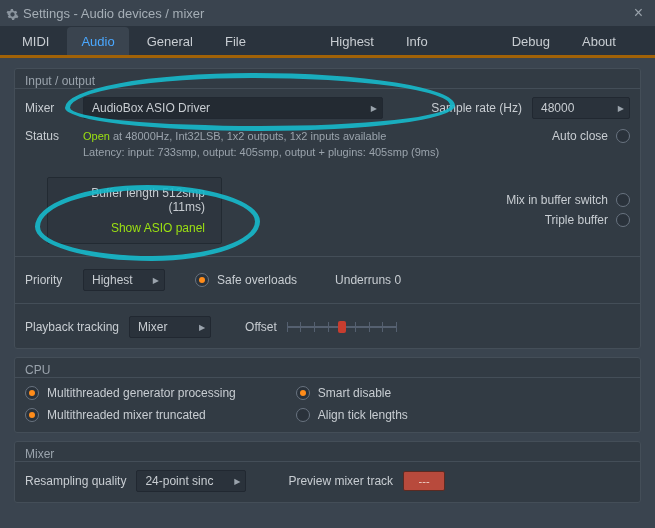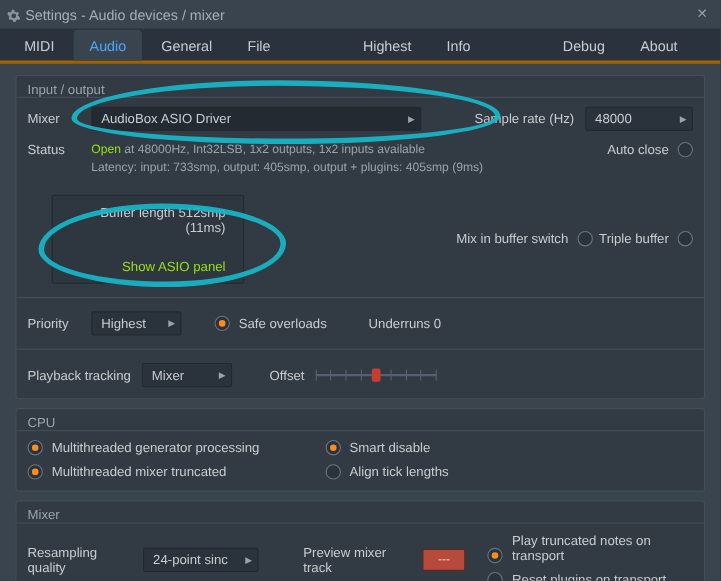--- a/index.html
+++ b/index.html
@@ -91,21 +91,21 @@
   .row {
     display: flex;
     align-items: center;
     gap: 10px;
   }
   .row .label {
     color: var(--text-primary);
     min-width: 48px;
   }
   .spacer { flex: 1; }
-  .stack-right { display:flex; flex-direction:row; gap:6px; align-items:flex-end; }
+  .stack-right { display:flex; flex-direction:column; gap:6px; align-items:flex-end; }
   
   .field {
     background: var(--bg-field);
     border: 1px solid #212831;
     border-radius: 2px;
     height: 22px;
     display: flex;
     align-items: center;
     padding: 0 18px 0 8px;
     position: relative;
@@ -129,39 +129,39 @@
   
   .buffer-box {
     background: #2e363f;
     border: 1px solid #222a32;
     border-radius: 2px;
     padding: 8px 16px;
     text-align: right;
     width: 175px;
   }
   .buffer-box .line1 { color: var(--text-primary); font-size:12px;}
-  .buffer-box .line2 { color: var(--text-green); font-size:12px; margin-top:21px;}
+  .buffer-box .line2 { color: var(--text-green); font-size:12px; margin-top:7px;}
   
   .radio {
     width: 14px; height: 14px;
     border-radius: 50%;
     border: 1px solid #697380;
     display: inline-flex;
     align-items: center; justify-content: center;
     background: #2a323b;
     cursor: pointer;
     flex-shrink:0;
   }
   .radio.on::after {
     content: "";
     width: 6px; height: 6px;
     border-radius: 50%;
     background: var(--accent-orange);
   }
-  .opt { display:flex; align-items:flex-end; gap:8px; }
+  .opt { display:flex; align-items:flex-start; gap:8px; }
   .opt .radio { margin-right: 0; }
   .opt-rtl { display:flex; align-items:center; gap:8px; }
   .opt-rtl .lbl { text-align:right; }
   
   .slider {
     width: 110px;
     height: 14px;
     position: relative;
   }
   .slider .track {
@@ -371,27 +371,17 @@
         <div class="field" style="width:110px;">
           <span>24-point sinc</span>
           <span class="caret">▶</span>
         </div>
         <div style="width:22px;"></div>
         <span>Preview mixer track</span>
         <div class="chip">
           <span>---</span>
         </div>
         <span class="spacer"></span>
-        <div class="col">
-          <div class="opt">
-            <span class="radio on"></span>
-            <span>Play truncated notes on transport</span>
-          </div>
-          <div class="opt">
-            <span class="radio"></span>
-            <span>Reset plugins on transport</span>
-          </div>
-        </div>
       </div>
     </div>
   </div>
 
 </div>
 
 </body></html>

